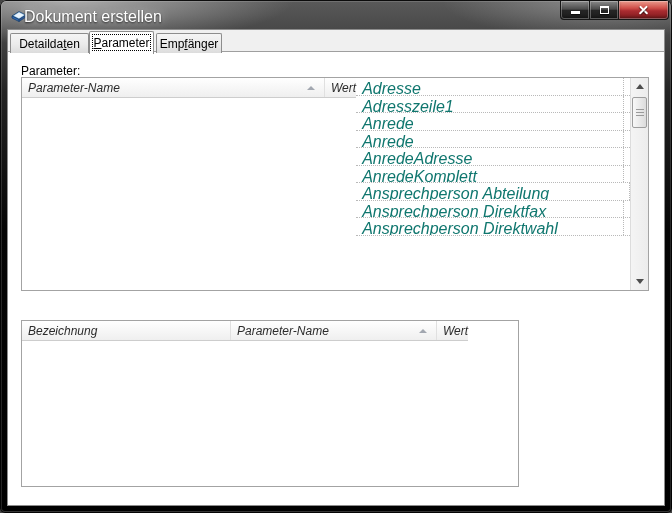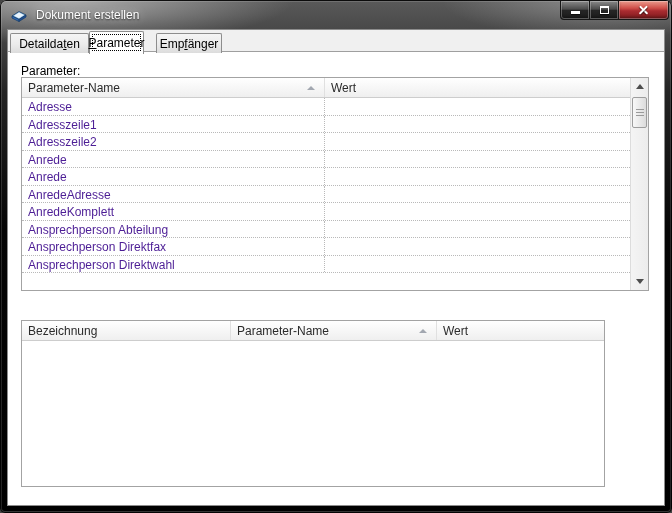--- a/index.html
+++ b/index.html
@@ -10,21 +10,21 @@
     background:
       radial-gradient(320px 64px at 70px 0px, rgba(255,255,255,.50), rgba(255,255,255,0) 70%),
       radial-gradient(220px 54px at 600px 0px, rgba(255,255,255,.30), rgba(255,255,255,0) 72%),
       linear-gradient(180deg,#5a5a5a 0%,#232323 18%,#050505 45%,#000 100%);
     box-shadow:inset 0 0 0 1px rgba(0,0,0,.9), inset 0 0 0 2px rgba(255,255,255,.14), inset 0 -2px 0 rgba(255,255,255,.08);
   }
   
   .titlebar{position:absolute;left:0;top:0;width:100%;height:30px;}
   .app-icon{position:absolute;left:11px;top:7px;width:16px;height:16px;}
   .title-text{
-    position:absolute;left:36px;top:8px;font-size:12px;color:#fff;white-space:nowrap;
+    position:absolute;left:24px;top:8px;font-size:16px;color:#fff;white-space:nowrap;
     text-shadow:0 0 10px rgba(255,255,255,.6),0 1px 2px rgba(0,0,0,.9);
   }
   .win-controls{position:absolute;top:1px;right:3px;height:19px;display:flex;}
   .wbtn{position:relative;height:19px;border:1px solid #161616;border-top:none;
     box-shadow:inset 0 0 0 1px rgba(255,255,255,.30), inset 0 -2px 3px rgba(0,0,0,.35);
     background:linear-gradient(180deg,#8a8a8a 0%,#4c4c4c 45%,#262626 52%,#1a1a1a 100%);
     display:flex;align-items:center;justify-content:center;cursor:default;}
   .wbtn.min{width:30px;border-radius:0 0 0 4px;}
   .wbtn.max{width:29px;border-left:none;}
   .wbtn.close{width:50px;border-left:none;border-radius:0 0 4px 0;
@@ -45,31 +45,31 @@
     border:1px solid #8d8d8d;border-bottom:none;border-radius:2px 2px 0 0;
     background:linear-gradient(180deg,#f5f5f5 0%,#ebebeb 55%,#dcdcdc 100%);
     display:flex;align-items:center;justify-content:center;cursor:default;white-space:nowrap;}
   .tab.inactive{top:3px;height:20px;}
   .tab.active{top:1px;height:23px;background:#fff;z-index:2;
     outline:1px dotted #000;outline-offset:-4px;}
   .tab .mn{text-decoration:underline;}
   .page-label{position:absolute;font-size:12px;color:#000;}
   
   .gridbox{position:absolute;border:1px solid #a3a3a3;background:#fff;display:flex;}
-  .grid-main{flex:1;display:flex;flex-direction:column;overflow:hidden;}
+  .grid-main{flex:1;display:flex;flex-direction:row;overflow:hidden;font-style:italic;}
   .ghead{display:flex;height:20px;background:linear-gradient(180deg,#ffffff 0%,#f7f7f7 50%,#efefef 100%);
     border-bottom:1px solid #cdcdcd;flex:0 0 auto;}
   .gcol{position:relative;display:flex;align-items:center;font-size:12px;color:#2b2b2b;
     padding-left:6px;border-right:1px solid #e0e0e0;cursor:default;white-space:nowrap;}
   .gcol:last-child{border-right:none;flex:1;}
   .sort-asc{width:0;height:0;border-left:4px solid transparent;border-right:4px solid transparent;
     border-bottom:4px solid #a2a7b0;position:absolute;right:9px;top:8px;}
   .gbody{flex:1;overflow:hidden;}
   .grow{display:flex;height:17.5px;border-bottom:1px dotted #b9b9b9;}
-  .gcell{font-size:12px;color:#4c1d95;padding:2px 0 0 6px;white-space:nowrap;overflow:hidden;}
+  .gcell{font-size:16px;color:#0f766e;padding:2px 0 0 6px;white-space:nowrap;overflow:hidden;}
   .cell-name{width:303px;border-right:1px dotted #b9b9b9;}
   .cell-wert{flex:1;}
   
   .vscroll{width:18px;flex:0 0 auto;position:relative;background:linear-gradient(90deg,#f4f4f4,#ececec);border-left:1px solid #dcdcdc;}
   .sb-btn{position:absolute;left:0;width:100%;height:17px;display:flex;align-items:center;justify-content:center;}
   .sb-up{top:0;} .sb-down{bottom:0;}
   .arr-up{width:0;height:0;border-left:4px solid transparent;border-right:4px solid transparent;border-bottom:5px solid #4d4d4d;}
   .arr-down{width:0;height:0;border-left:4px solid transparent;border-right:4px solid transparent;border-top:5px solid #4d4d4d;}
   .sb-thumb{position:absolute;left:1px;top:19px;width:15px;height:31px;border:1px solid #9d9d9d;border-radius:2px;
     background:linear-gradient(90deg,#f8f8f8,#dcdcdc);display:flex;align-items:center;justify-content:center;}
@@ -106,21 +106,21 @@
       </div>
     </div>
   </div>
 
   <div class="client">
 
     <div class="tabstrip">
       <div class="tab inactive" style="left:2px;width:79px;">
         <span><span>Detailda</span><span class="mn">t</span><span>en</span></span>
       </div>
-      <div class="tab active" style="left:81px;width:55px;text-align:right;">
+      <div class="tab active" style="left:81px;width:65px;text-align:right;">
         <span><span></span><span class="mn">P</span><span>arameter</span></span>
       </div>
       <div class="tab inactive" style="left:148px;width:66px;text-align:right;">
         <span><span>Emp</span><span class="mn">f</span><span>änger</span></span>
       </div>
     </div>
 
     <div class="page-label" style="left:13px;top:34px;">Parameter:</div>
 
     <div class="gridbox" style="left:13px;top:47px;width:628px;height:214px;">
@@ -137,24 +137,20 @@
         <div class="gbody">
           <div class="grow">
               <div class="gcell cell-name">Adresse</div>
               <div class="gcell cell-wert"></div>
             </div>
           <div class="grow">
               <div class="gcell cell-name">Adresszeile1</div>
               <div class="gcell cell-wert"></div>
             </div>
           <div class="grow">
-              <div class="gcell cell-name">Adresszeile2</div>
-              <div class="gcell cell-wert"></div>
-            </div>
-          <div class="grow">
               <div class="gcell cell-name">Anrede</div>
               <div class="gcell cell-wert"></div>
             </div>
           <div class="grow">
               <div class="gcell cell-name">Anrede</div>
               <div class="gcell cell-wert"></div>
             </div>
           <div class="grow">
               <div class="gcell cell-name">AnredeAdresse</div>
               <div class="gcell cell-wert"></div>
@@ -183,21 +179,21 @@
         <div class="sb-thumb">
             <span class="thumb-grip"></span>
           </div>
         <div class="sb-btn sb-down">
             <span class="arr-down"></span>
           </div>
       </div>
     </div>
 
 
-    <div class="gridbox" style="left:13px;top:290px;width:584px;height:167px;text-align:center;">
+    <div class="gridbox" style="left:13px;top:290px;width:498px;height:167px;text-align:center;">
       <div class="grid-main">
         <div class="ghead">
           <div class="gcol col-bez">
             <span>Bezeichnung</span>
           </div>
           <div class="gcol col-pn2">
             <span>Parameter-Name</span>
             <span class="sort-asc"></span>
           </div>
           <div class="gcol">

